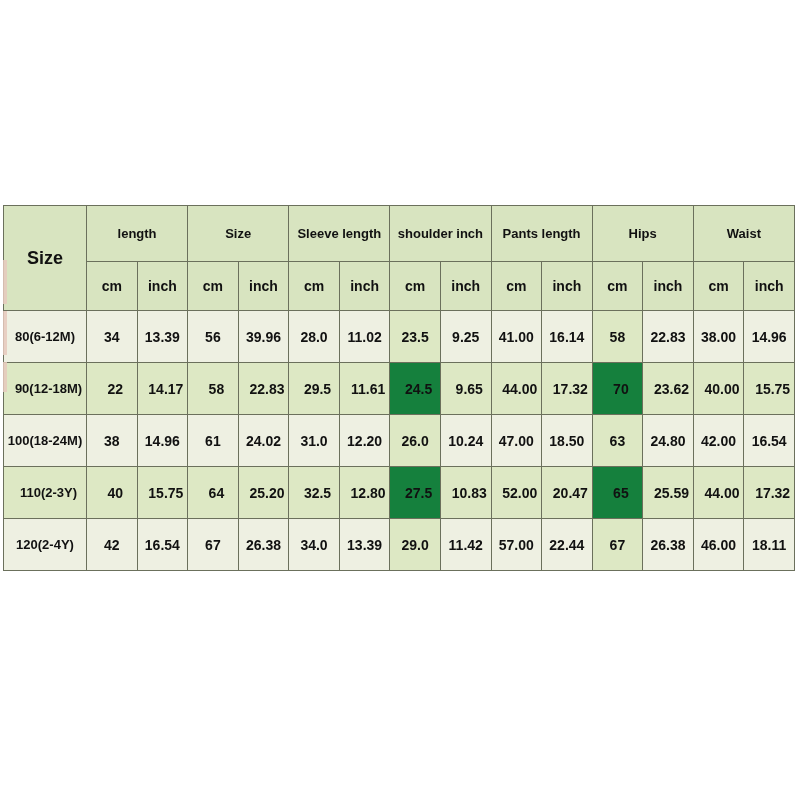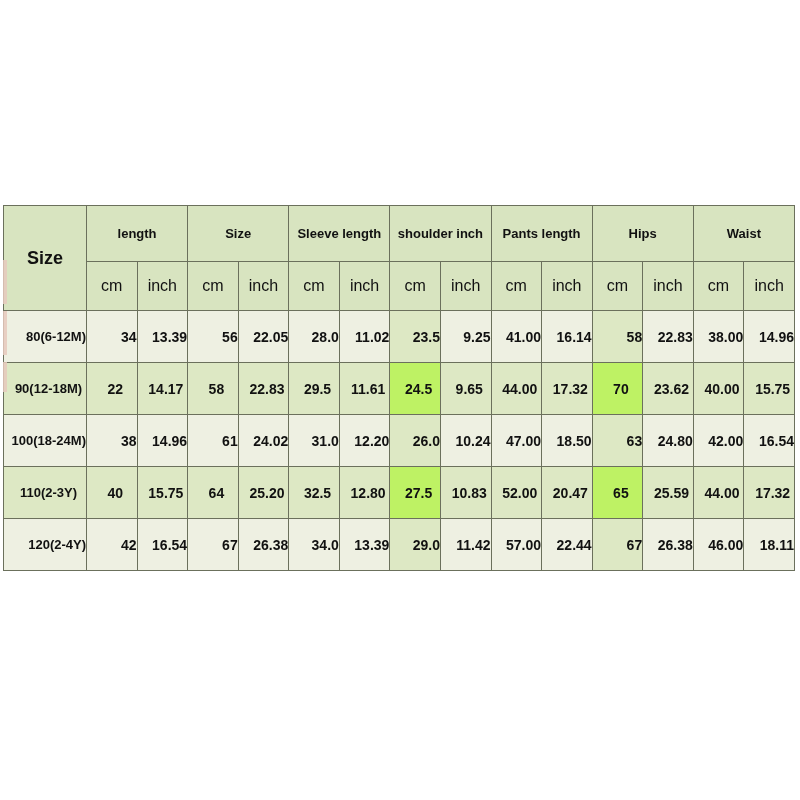--- a/index.html
+++ b/index.html
@@ -63,43 +63,43 @@
   }
   th.size-head {
     font-size: 18px;
     width: 82px;
   }
   th.group-head {
     font-size: 13px;
     height: 55px;
   }
   th.unit-head {
-    font-size: 16px;
+    font-size: 14px;
     height: 48px;
-    font-weight: normal;
+    font-weight: bold;
     margin-left: 38px;
   }
 
   
   tbody td {
     height: 51px;
     font-size: 14px;
     font-weight: bold;
   }
   td.size-cell {
     font-size: 13px;
   }
 
   
-  tbody tr.band-light td { background: #eef0e2; text-align: right; }
+  tbody tr.band-light td { background: #eef0e2; }
   tbody tr.band-dark  td { background: #dde8c4; padding-left: 7px; }
 
   
   tbody tr.band-light td.invert-band { background: #dde8c4; }
-  tbody tr.band-dark  td.invert-band { background: #bef264; margin-left: 20px; }
+  tbody tr.band-dark  td.invert-band { background: #15803d; margin-left: 20px; }
 </style>
 </head>
 <body>
 
 <div id="chart-stage">
 
   <div class="edge-artifact a1"></div>
   <div class="edge-artifact a2"></div>
   <div class="edge-artifact a3"></div>
 
@@ -131,21 +131,21 @@
         <th class="unit-head">cm</th>
         <th class="unit-head">inch</th>
       </tr>
     </thead>
     <tbody id="chart-body">
         <tr class="band-light">
           <td class="size-cell">80(6-12M)</td>
           <td>34</td>
           <td>13.39</td>
           <td>56</td>
-          <td>22.05</td>
+          <td>39.96</td>
           <td>28.0</td>
           <td>11.02</td>
           <td class="invert-band">23.5</td>
           <td>9.25</td>
           <td>41.00</td>
           <td>16.14</td>
           <td class="invert-band">58</td>
           <td>22.83</td>
           <td>38.00</td>
           <td>14.96</td>

